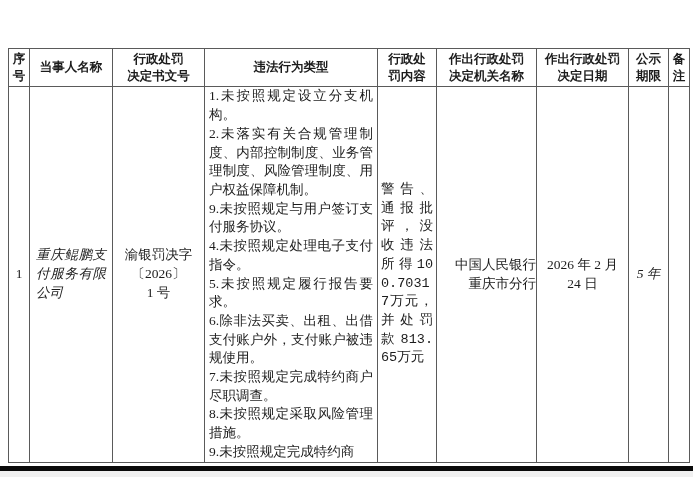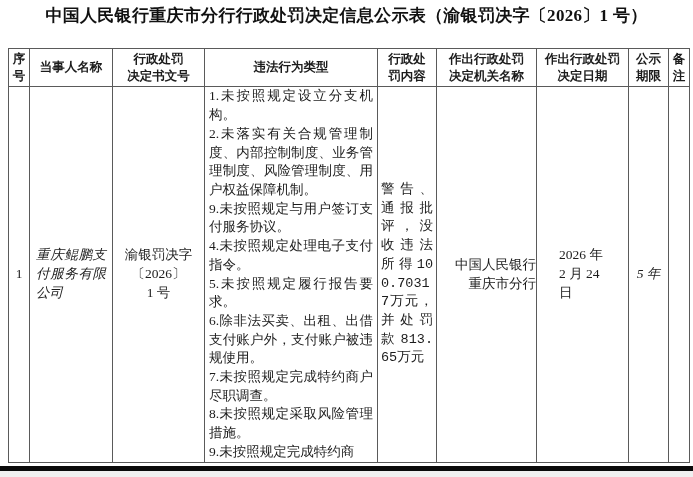--- a/index.html
+++ b/index.html
@@ -53,21 +53,21 @@
     line-height: 18.7px;
   }
 
   .c-idx     { text-align: center; }
   .c-party   { padding: 0 6px; text-align: justify; text-justify: inter-ideograph; font-style: italic; }
   .c-docno   { text-align: center; white-space: pre-line; line-height: 1.55; margin-left: 16px; }
   .c-violations { padding: 0 4px; margin-top: 28px; }
   .violation-item { text-align: justify; text-justify: inter-ideograph; }
   .c-penalty { padding: 7px 3px; text-align: justify; text-justify: inter-ideograph; word-break: break-all; font-family: Liberation Mono, monospace; }
   .c-authority { text-align: right; white-space: pre-line; line-height: 1.55; }
-  .c-date    { text-align: left; padding: 0 22px; line-height: 1.55; }
+  .c-date    { text-align: center; padding: 0 2px; line-height: 1.55; }
   .c-period  { text-align: center; font-style: italic; }
   .c-remarks { }
 
   .cutoff-bar {
     position: absolute;
     left: 0; top: 466px;
     width: 693px; height: 5px;
     background: #0a0a0a;
   }
   .below-strip {
@@ -75,21 +75,20 @@
     left: 0; top: 471px;
     width: 693px; height: 6px;
     background: #f0f0f0;
   }
 </style>
 </head>
 <body>
 
 <div class="page">
 
-  <div class="doc-title">中国人民银行重庆市分行行政处罚决定信息公示表（渝银罚决字〔2026〕1 号）</div>
 
   <table class="penalty-table">
     <colgroup>
       <col style="width:21px">
       <col style="width:83px">
       <col style="width:92px">
       <col style="width:173px">
       <col style="width:59px">
       <col style="width:100px">
       <col style="width:92px">

